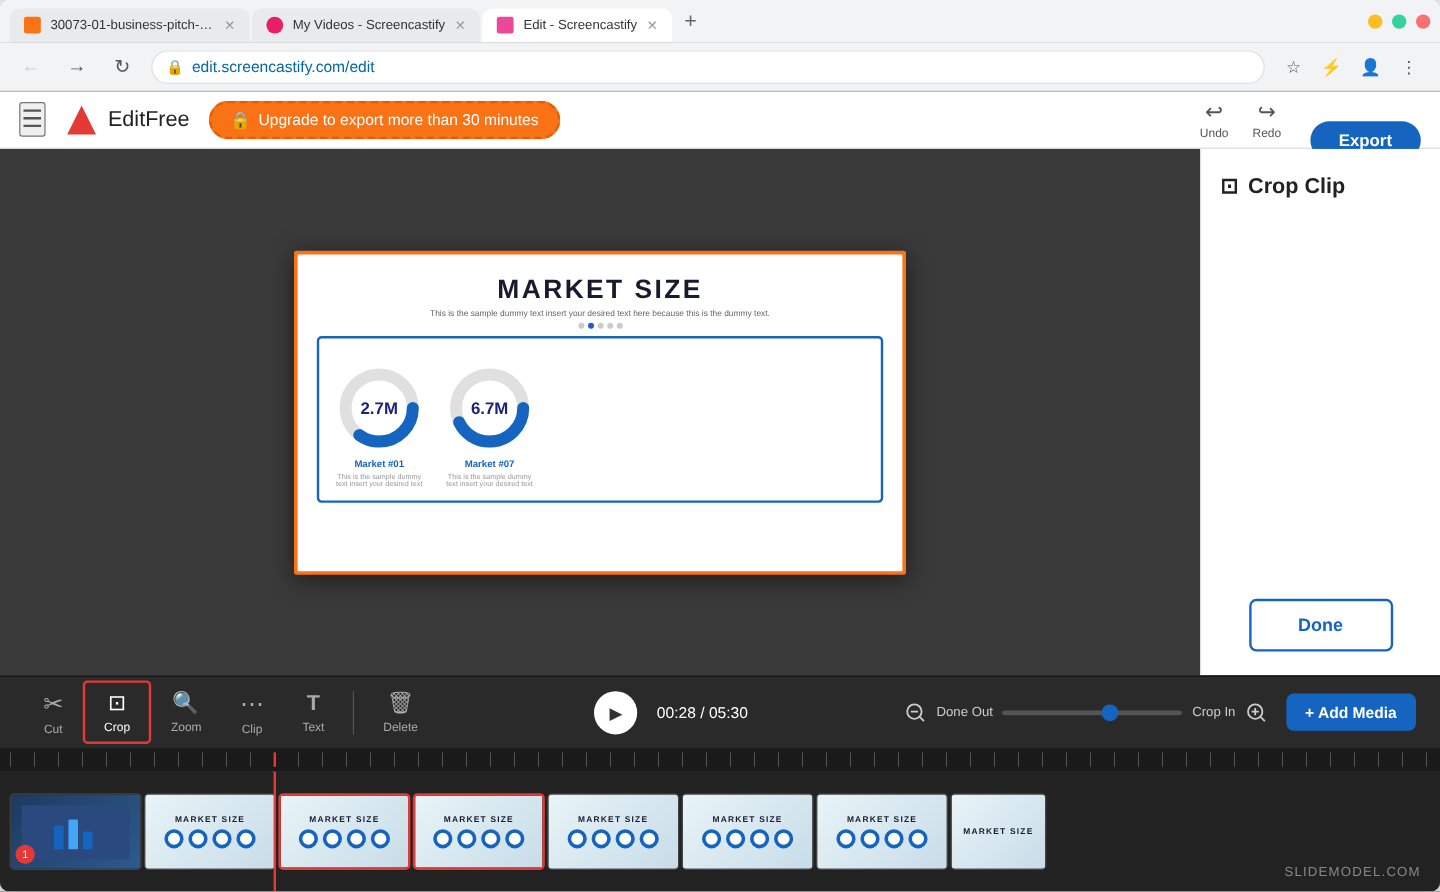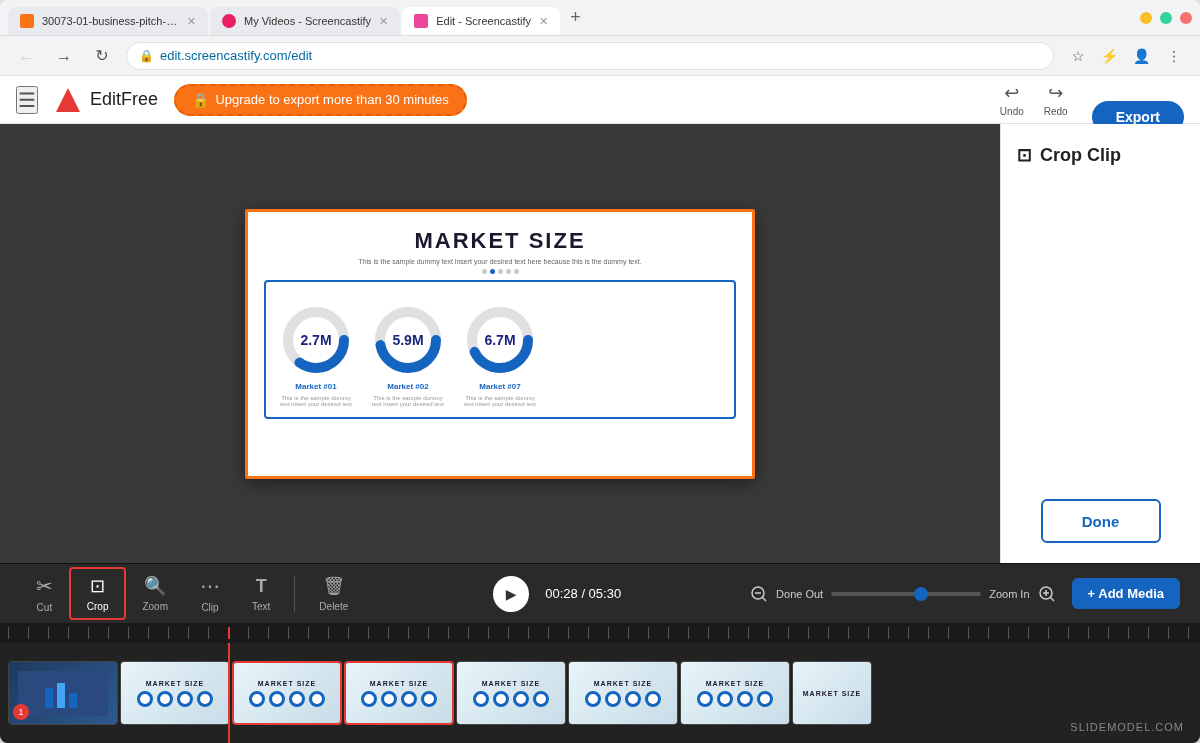--- a/index.html
+++ b/index.html
@@ -206,31 +206,20 @@
                     <svg class="donut-svg" viewBox="0 0 76 76">
                       <circle cx="38" cy="38" r="28" fill="none" stroke="#e0e0e0" stroke-width="10"></circle>
                       <circle cx="38" cy="38" r="28" fill="none" stroke="#1565c0" stroke-width="10" stroke-dasharray="105.6 175.9" stroke-dashoffset="44" stroke-linecap="round"></circle>
                     </svg>
                     <div class="donut-label">2.7M</div>
                   </div>
                   <div class="market-name">Market #01</div>
                   <div class="market-desc">This is the sample dummy text insert your desired text</div>
                 </div>
 
-                <div class="market-item">
-                  <div class="donut-chart">
-                    <svg class="donut-svg" viewBox="0 0 76 76">
-                      <circle cx="38" cy="38" r="28" fill="none" stroke="#e0e0e0" stroke-width="10"></circle>
-                      <circle cx="38" cy="38" r="28" fill="none" stroke="#1565c0" stroke-width="10" stroke-dasharray="126.7 175.9" stroke-dashoffset="44" stroke-linecap="round"></circle>
-                    </svg>
-                    <div class="donut-label">5.9M</div>
-                  </div>
-                  <div class="market-name">Market #02</div>
-                  <div class="market-desc">This is the sample dummy text insert your desired text</div>
-                </div>
 
 
                 <div class="market-item">
                   <div class="donut-chart">
                     <svg class="donut-svg" viewBox="0 0 76 76">
                       <circle cx="38" cy="38" r="28" fill="none" stroke="#e0e0e0" stroke-width="10"></circle>
                       <circle cx="38" cy="38" r="28" fill="none" stroke="#1565c0" stroke-width="10" stroke-dasharray="119.6 175.9" stroke-dashoffset="44" stroke-linecap="round"></circle>
                     </svg>
                     <div class="donut-label">6.7M</div>
                   </div>
@@ -294,21 +283,21 @@
           <svg width="18" height="18" viewBox="0 0 18 18">
             <circle cx="8" cy="8" r="6" fill="none" stroke="#ccc" stroke-width="1.5"></circle>
             <line x1="5" y1="8" x2="11" y2="8" stroke="#ccc" stroke-width="1.5"></line>
             <line x1="12" y1="12" x2="16" y2="16" stroke="#ccc" stroke-width="1.5"></line>
           </svg>
         </button>
         <span>Done Out</span>
         <div class="zoom-slider">
           <div class="zoom-slider-thumb"></div>
         </div>
-        <span>Zoom In</span>
+        <span>Crop In</span>
         <button class="zoom-btn">
           <svg width="18" height="18" viewBox="0 0 18 18">
             <circle cx="8" cy="8" r="6" fill="none" stroke="#ccc" stroke-width="1.5"></circle>
             <line x1="5" y1="8" x2="11" y2="8" stroke="#ccc" stroke-width="1.5"></line>
             <line x1="8" y1="5" x2="8" y2="11" stroke="#ccc" stroke-width="1.5"></line>
             <line x1="12" y1="12" x2="16" y2="16" stroke="#ccc" stroke-width="1.5"></line>
           </svg>
         </button>
       </div>
       <button class="add-media-btn">+ Add Media</button>

